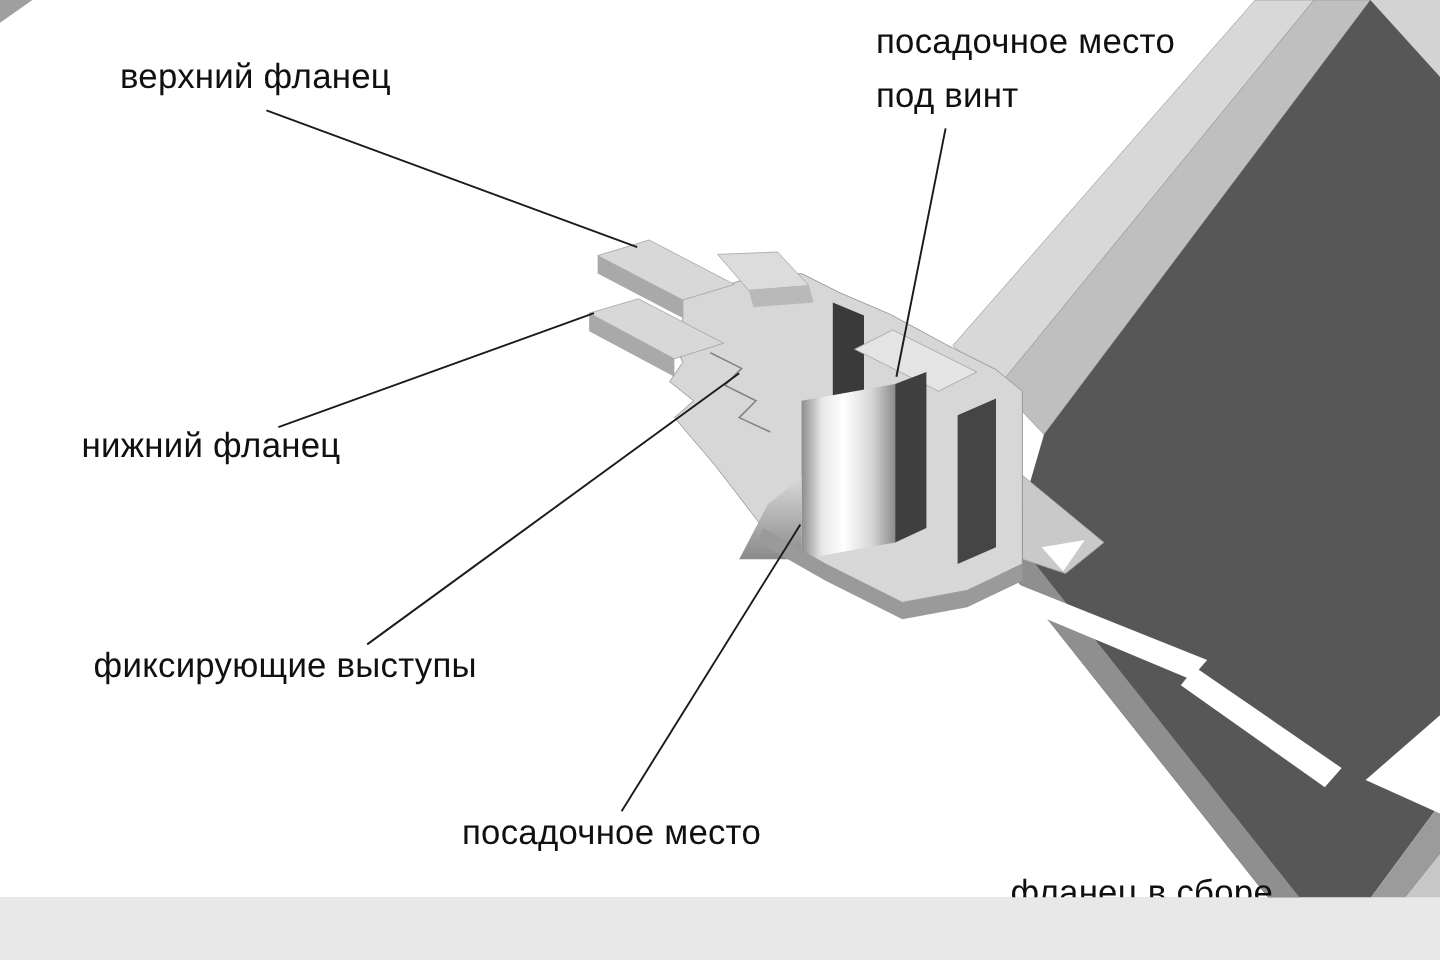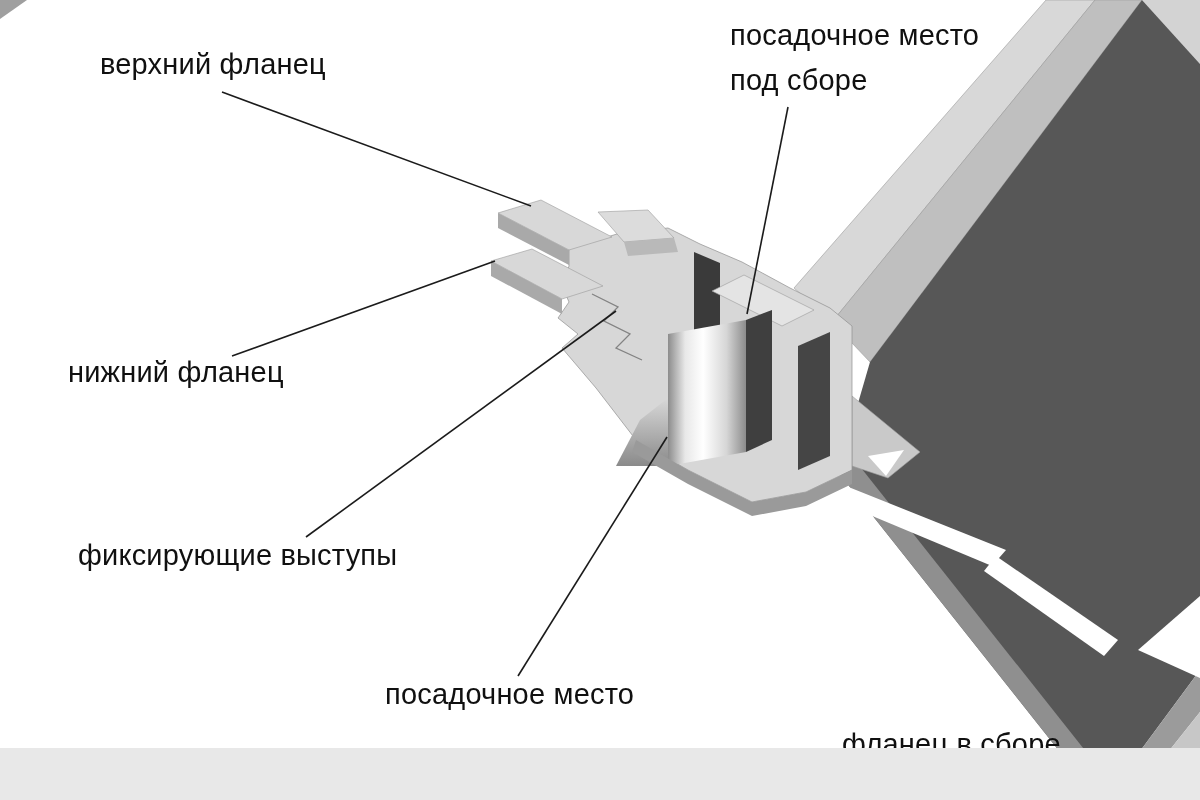--- a/index.html
+++ b/index.html
@@ -90,21 +90,21 @@
     <line x1="788" y1="107" x2="747" y2="314" stroke="#1b1b1b" stroke-width="1.6"></line>
     <line x1="232" y1="356" x2="495" y2="261" stroke="#1b1b1b" stroke-width="1.6"></line>
     <line x1="306" y1="537" x2="616" y2="311" stroke="#1b1b1b" stroke-width="1.6"></line>
     <line x1="518" y1="676" x2="667" y2="437" stroke="#1b1b1b" stroke-width="1.6"></line>
   </svg>
 
   <div class="label" style="left:100px; top:42px;">верхний фланец</div>
 
   <div class="label" style="left:730px; top:13px;">
     <div>посадочное место</div>
-    <div>под сборе</div>
+    <div>под винт</div>
   </div>
 
   <div class="label" style="left:78px; top:533px;">фиксирующие выступы</div>
 
   <div class="label" style="left:68px; top:350px;">нижний фланец</div>
 
   <div class="label" style="left:385px; top:672px;">
     <div>посадочное место</div>
   </div>
 

